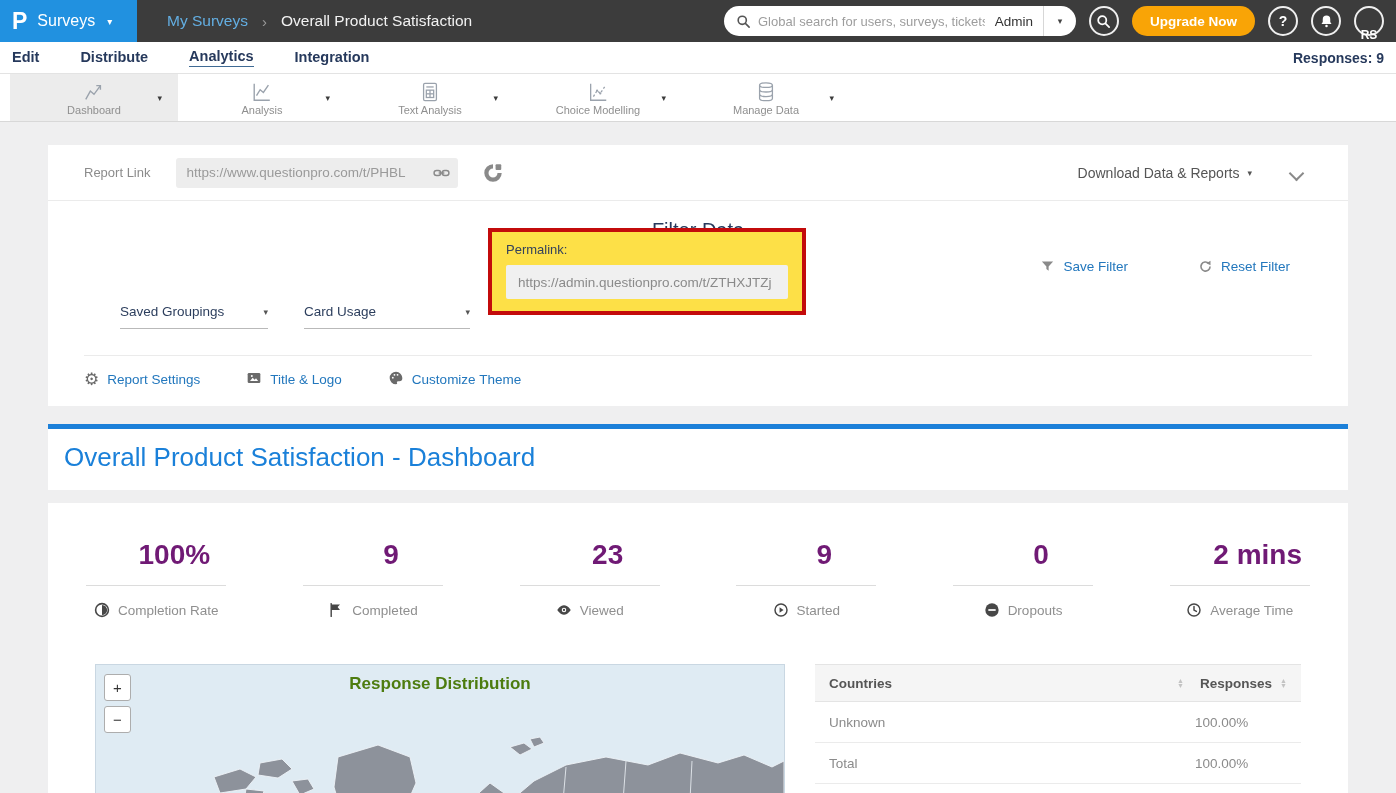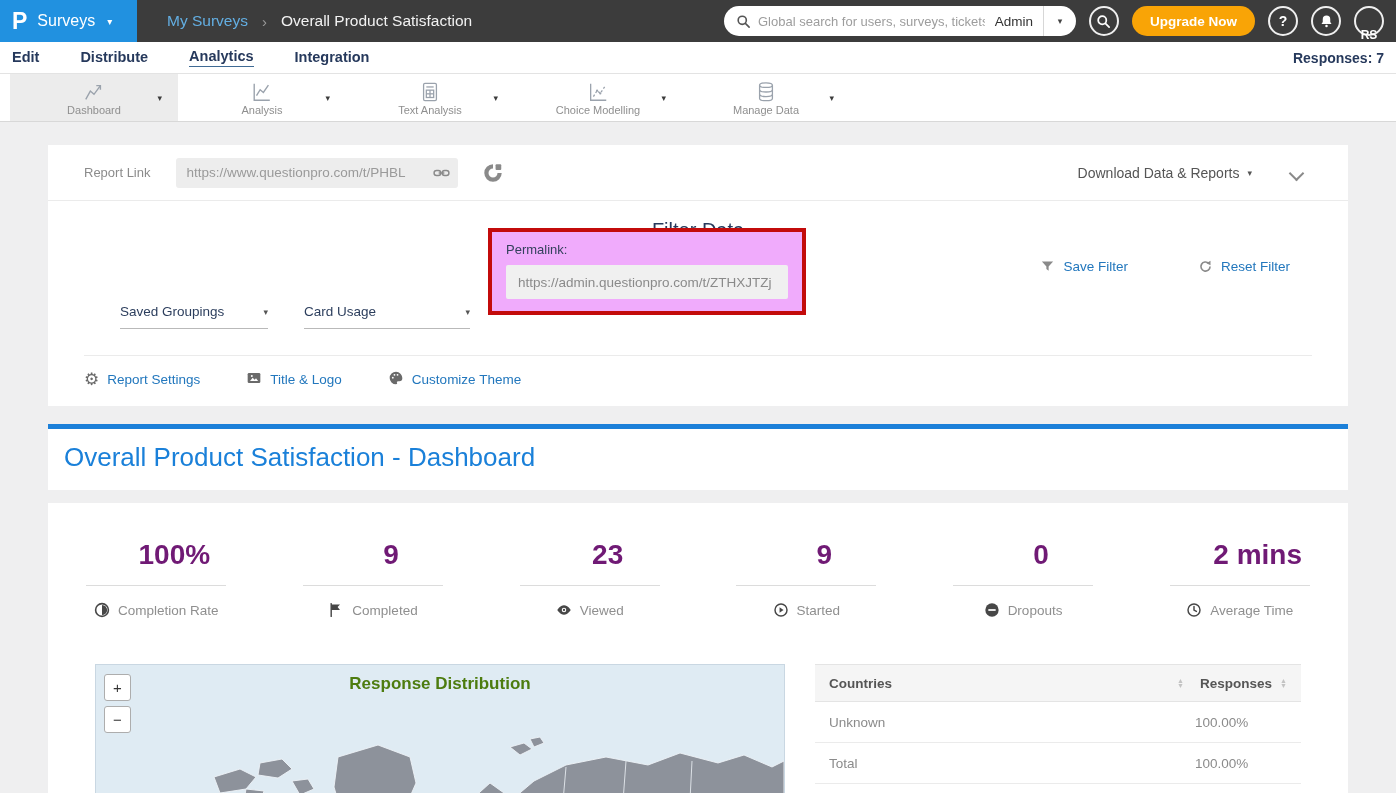--- a/index.html
+++ b/index.html
@@ -66,21 +66,21 @@
   .flt-link svg { color:#8a8a8a; width:15px; height:15px; }
   .flt-link:last-child { margin-right:22px; }
 
   .selects-row { display:flex; align-items:flex-end; padding:30px 36px 26px 72px; }
   .qselect { display:flex; align-items:center; justify-content:space-between; border-bottom:1px solid #b9b9b9; padding-bottom:9px; cursor:pointer; }
   .qselect .sel-val { font-size:13.5px; color:#2c3e5d; }
   .qselect .caret { font-size:9px; color:#555; }
   .sel-groupings { width:148px; }
   .sel-card-usage { width:166px; margin-left:36px; }
 
-  .permalink-box { position:absolute; left:440px; top:83px; border:4px solid #c30b0b; background:#f0abfc; padding:10px 14px 12px; }
+  .permalink-box { position:absolute; left:440px; top:83px; border:4px solid #c30b0b; background:#fde047; padding:10px 14px 12px; }
   .permalink-label { font-size:13px; color:#33415c; }
   .permalink-box input { display:block; margin-top:8px; width:282px; height:34px; background:#f0f0f0; border:none; border-radius:2px; padding:0 12px; font-size:13.5px; color:#8a8a8a; font-family:inherit; outline:none; }
 
   .card1-divider { border-top:1px solid #ebebeb; margin:0 36px; }
   .card1-footer { display:flex; align-items:center; gap:46px; padding:14px 36px 17px; }
   .cfg-link { display:flex; align-items:center; gap:8px; color:#2277bd; font-size:13.5px; cursor:pointer; }
   .cfg-link .ic { color:#6a6a6a; }
   .cfg-link svg { width:16px; height:16px; }
   .gear-glyph { font-size:17px; line-height:1; color:#6a6a6a; }
 
@@ -158,21 +158,21 @@
         <span style="font-size:12px;margin-top:28px;">RS</span>
       </div>
   </div>
 </div>
 
 <div class="section-nav">
   <span class="nav-item">Edit</span>
   <span class="nav-item">Distribute</span>
   <span class="nav-item active">Analytics</span>
   <span class="nav-item">Integration</span>
-  <span class="responses-count">Responses: 7</span>
+  <span class="responses-count">Responses: 9</span>
 </div>
 
 <div class="tool-tabs">
   <div class="tool-tab active">
     <span class="t-icon">
         <svg viewBox="0 0 24 24" fill="none" stroke="currentColor" stroke-width="1.5">
           <polyline points="3,20 8,11 12,14.5 19,5"></polyline>
           <polyline points="14.5,5 19,5 19,9.5"></polyline>
         </svg>
       </span>

